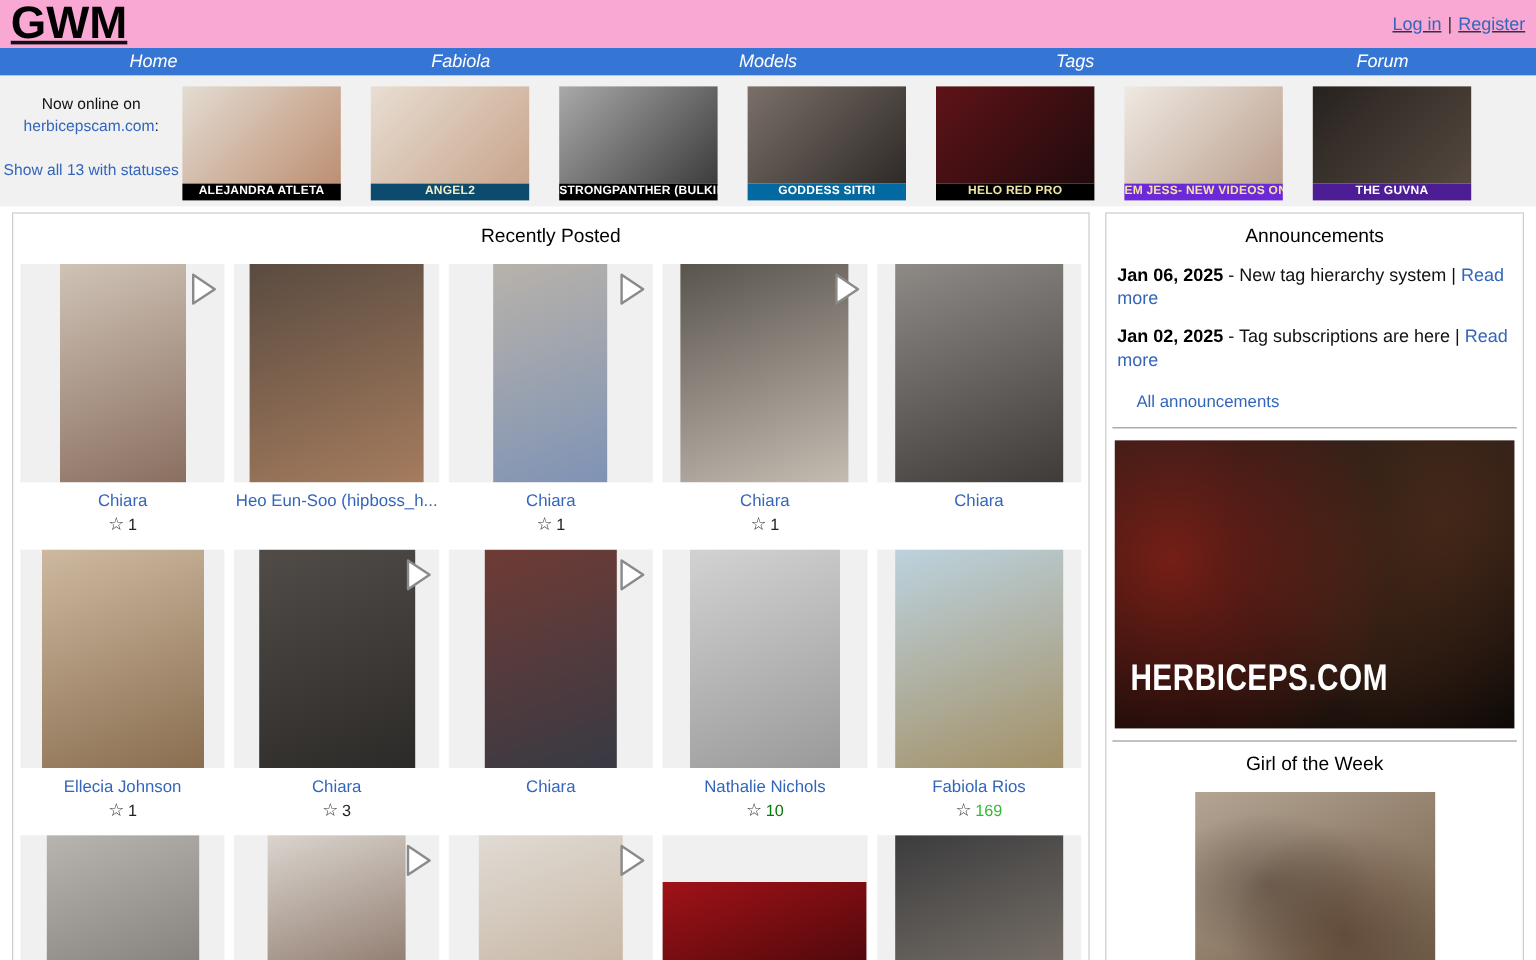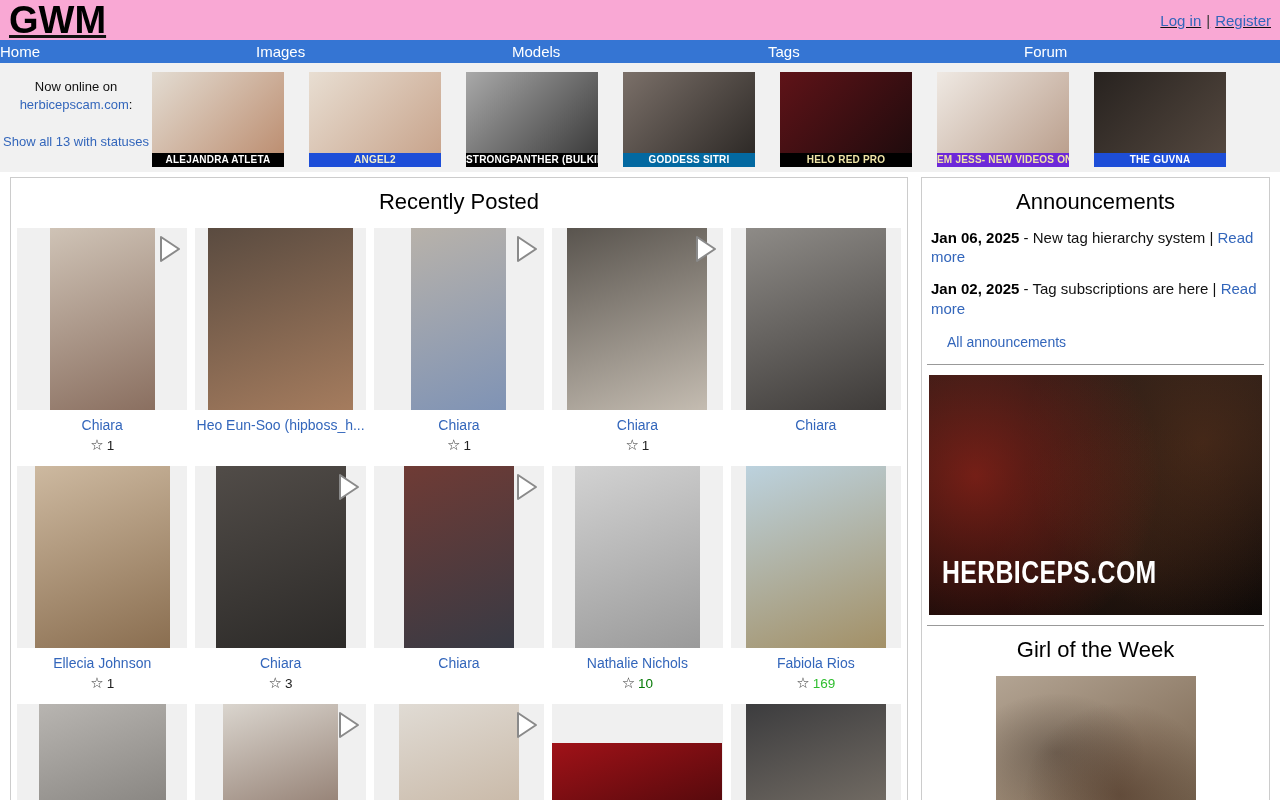--- a/index.html
+++ b/index.html
@@ -11,43 +11,43 @@
   .top-header { display: flex; justify-content: space-between; align-items: center;
     height: 40px; padding: 0 9px; background: #f9a8d4; text-decoration: underline; }
   .logo { font-size: 38px; font-weight: bold; letter-spacing: 0px; color: #000;
     line-height: 1; cursor: pointer; }
   .auth { font-size: 15px; color: #333; }
   .auth a { color: var(--link); text-decoration: none; cursor: pointer; }
   .auth .sep { margin: 0 5px; color: #333; }
 
   
   nav { display: flex; height: 23px; align-items: center; background: #3575d3; }
-  .nav-item { flex: 1; text-align: left; color: #fff; font-size: 15px;
-    text-decoration: none; cursor: pointer; }
+  .nav-item { flex: 1; text-align: center; color: #fff; font-size: 15px;
+    text-decoration: none; cursor: pointer; font-style: italic; }
 
   
   .online-strip { background: #f1f1f1; display: flex; padding: 9px 0 5px 0; }
   .online-info { width: 152px; flex: 0 0 152px; text-align: center; font-size: 13px;
     padding-top: 6px; line-height: 1.35; }
   .online-info a { color: var(--link); text-decoration: none; cursor: pointer; }
   .show-all { margin-top: 20px; }
   .thumbs { display: flex; gap: 25px; }
   .thumb { width: 132px; flex: 0 0 132px; cursor: pointer; }
   .thumb-img { width: 132px; height: 81px; }
   .thumb-label { height: 14px; background: #000; font-size: 10px; font-weight: bold;
     text-align: center; line-height: 14px; white-space: nowrap; overflow: hidden;
     letter-spacing: 0.2px; }
 
   
   .content { display: flex; padding: 5px 10px 0 10px; gap: 13px; align-items: stretch; }
   .panel { background: #fff; border: 1px solid #ccc; }
   .main-panel { width: 898px; flex: 0 0 898px; min-height: 640px; }
   .sidebar { flex: 1; min-height: 640px; padding: 0 3px; }
 
-  h2.section { font-size: 22px; font-weight: 400; text-align: center;
+  h2.section { font-size: 16px; font-weight: 400; text-align: center;
     margin: 11px 0 13px; color: #000; }
 
   
   .grid { display: grid; grid-template-columns: repeat(5, 1fr); padding: 0 2px; }
   .card { margin-bottom: 13px; }
   .cell { height: 182px; margin: 0 4px; background: #f0f0f0; position: relative;
     display: flex; justify-content: center; align-items: center; overflow: hidden;
     cursor: pointer; }
   .ph { height: 100%; }
   .play { position: absolute; top: 5px; right: 3px; }
@@ -83,60 +83,60 @@
 
 <header class="top-header">
   <div class="logo">GWM</div>
   <div class="auth">
     <a>Log in</a><span class="sep">|</span><a>Register</a>
   </div>
 </header>
 
 <nav id="main-nav" style="background: rgb(53, 117, 211);">
     <a class="nav-item">Home</a>
-    <a class="nav-item">Images</a>
+    <a class="nav-item">Fabiola</a>
     <a class="nav-item">Models</a>
     <a class="nav-item">Tags</a>
     <a class="nav-item">Forum</a>
   </nav>
 
 <section class="online-strip">
   <div class="online-info">
     <span>Now online on</span><br>
     <a>herbicepscam.com</a><span>:</span>
     <div class="show-all"><a>Show all 13 with statuses</a></div>
   </div>
   <div class="thumbs" id="online-thumbs">
       <figure class="thumb">
         <div class="thumb-img" style="background: linear-gradient(135deg, rgb(227, 220, 210), rgb(189, 143, 114));"></div>
         <figcaption class="thumb-label" style="color: rgb(255, 255, 255); background: rgb(0, 0, 0);">ALEJANDRA ATLETA</figcaption>
       </figure>
       <figure class="thumb">
         <div class="thumb-img" style="background: linear-gradient(135deg, rgb(232, 222, 210), rgb(200, 164, 140));"></div>
-        <figcaption class="thumb-label" style="color: rgb(243, 238, 203); background: #1d4ed8;">ANGEL2</figcaption>
+        <figcaption class="thumb-label" style="color: rgb(243, 238, 203); background: #0c4a6e;">ANGEL2</figcaption>
       </figure>
       <figure class="thumb">
         <div class="thumb-img" style="background: linear-gradient(135deg, rgb(169, 169, 169), rgb(60, 60, 60));"></div>
         <figcaption class="thumb-label" style="color: rgb(255, 255, 255); background: rgb(0, 0, 0);">STRONGPANTHER (BULKIN</figcaption>
       </figure>
       <figure class="thumb">
         <div class="thumb-img" style="background: linear-gradient(135deg, rgb(123, 112, 105), rgb(46, 42, 39));"></div>
         <figcaption class="thumb-label" style="color: rgb(255, 255, 255); background: #0369a1;">GODDESS SITRI</figcaption>
       </figure>
       <figure class="thumb">
         <div class="thumb-img" style="background: linear-gradient(135deg, rgb(95, 19, 24), rgb(32, 11, 13));"></div>
         <figcaption class="thumb-label" style="color: rgb(239, 228, 166); background: rgb(0, 0, 0);">HELO RED PRO</figcaption>
       </figure>
       <figure class="thumb">
         <div class="thumb-img" style="background: linear-gradient(135deg, rgb(239, 233, 227), rgb(187, 160, 142));"></div>
         <figcaption class="thumb-label" style="color: rgb(239, 228, 166); background: #6d28d9;">EM JESS- NEW VIDEOS ON</figcaption>
       </figure>
       <figure class="thumb">
         <div class="thumb-img" style="background: linear-gradient(135deg, rgb(39, 34, 31), rgb(84, 72, 63));"></div>
-        <figcaption class="thumb-label" style="color: rgb(255, 255, 255); background: #1d4ed8;">THE GUVNA</figcaption>
+        <figcaption class="thumb-label" style="color: rgb(255, 255, 255); background: #4c1d95;">THE GUVNA</figcaption>
       </figure>
     </div>
 </section>
 
 <div class="content">
 
   <main class="panel main-panel">
     <h2 class="section">Recently Posted</h2>
     <div class="grid" id="cards-grid">
         <div class="card">

